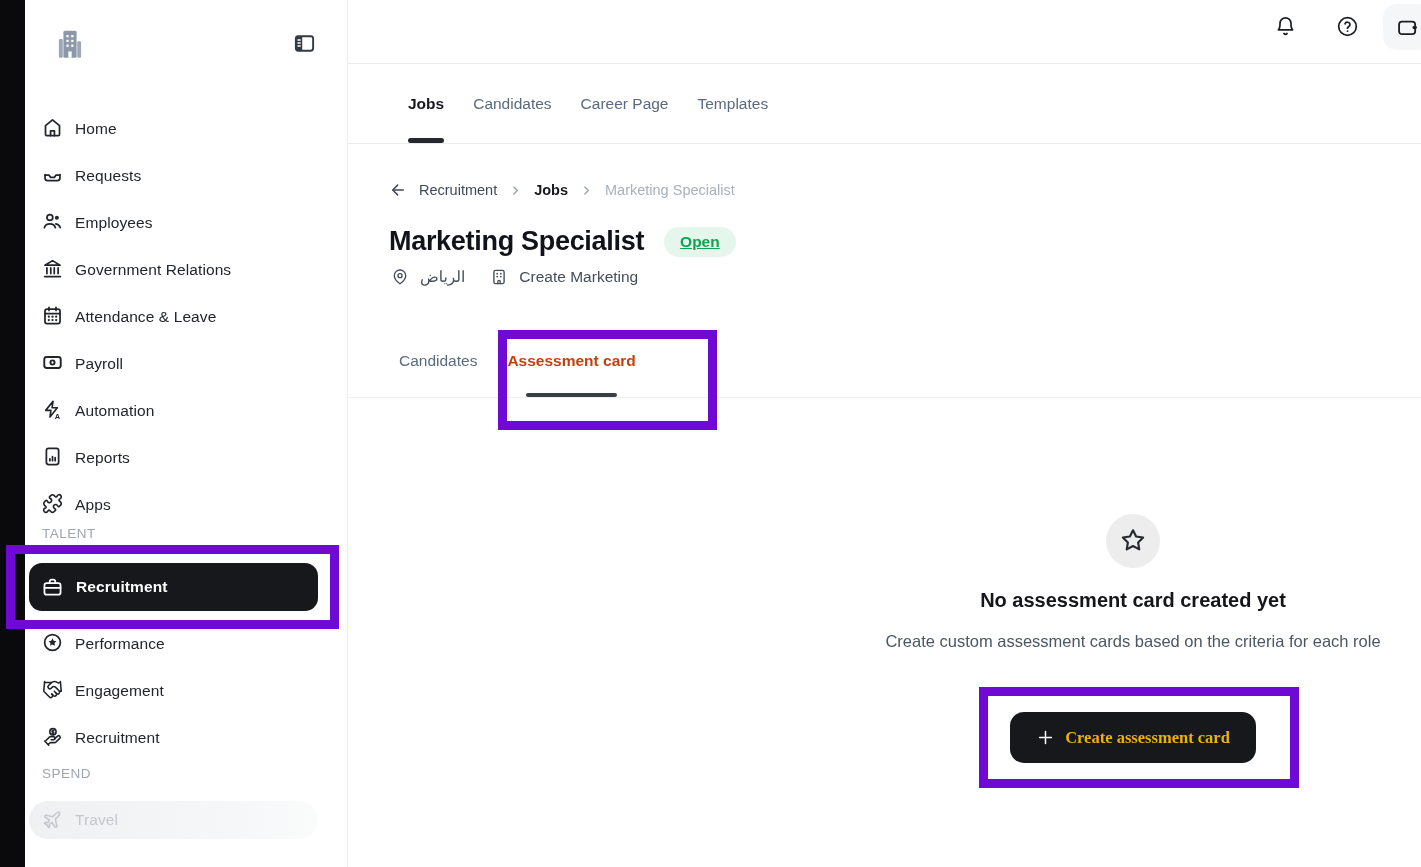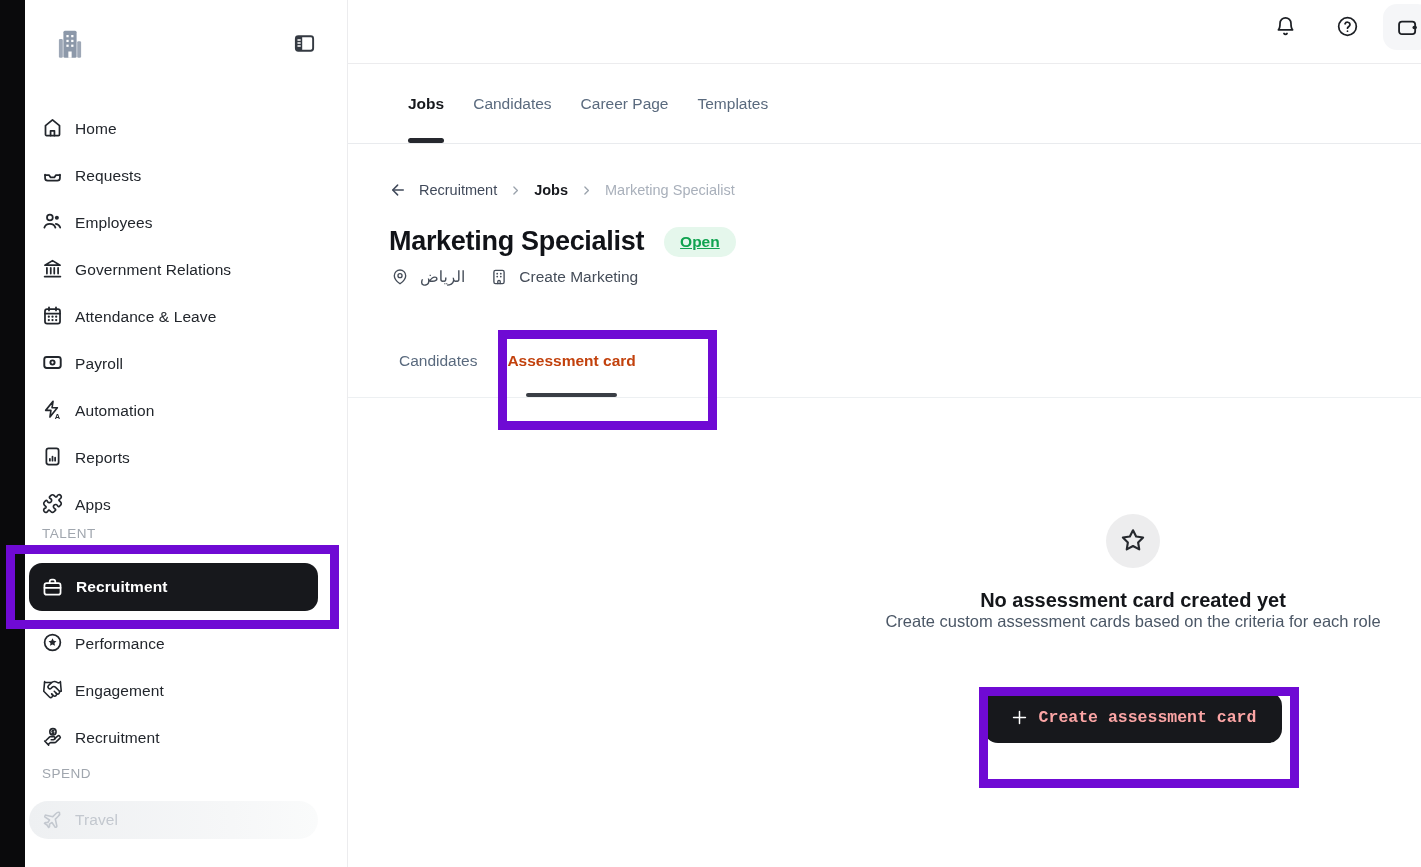--- a/index.html
+++ b/index.html
@@ -55,23 +55,23 @@
              display:flex; align-items:center; padding-left:51px; gap:30px; }
   .subtab { position:relative; height:100%; display:flex; align-items:center; padding-bottom:10px;
             font-size:15.5px; font-weight:500; color:#5a6a7e; cursor:pointer; }
   .subtab.active { color:#c2410c; font-weight:700;text-align:right; }
   .subtab.active::after { content:""; position:absolute; left:19px; right:19px; bottom:0; height:4px; border-radius:2px; background:#3a3e45; }
 
   .empty { position:absolute; left:785px; top:514px; transform:translateX(-50%); width:720px;
            display:flex; flex-direction:column; align-items:center; }
   .empty-icon { width:54px; height:54px; border-radius:50%; background:#ededee; display:flex; align-items:center; justify-content:center; color:#26292e; }
   .empty-title { margin-top:21px; font-size:20px; font-weight:700; color:#14161a;text-align:right; }
-  .empty-desc { font-size:16.5px; color:#4b5766; white-space:nowrap; }
-  .primary-btn { margin-top:61px; height:51px; padding:0 26px; border:none; border-radius:14px; background:#17181c; color:#fca5a5;
-                 display:flex; align-items:center; gap:10px; font-size:16.5px; font-weight:600; font-family:Liberation Mono, monospace; cursor:pointer; }
+  .empty-desc { margin-top:20px; font-size:16.5px; color:#4b5766; white-space:nowrap; }
+  .primary-btn { margin-top:61px; height:51px; padding:0 26px; border:none; border-radius:14px; background:#17181c; color:#eab308;
+                 display:flex; align-items:center; gap:10px; font-size:16.5px; font-weight:600; font-family:Liberation Serif, serif; cursor:pointer; }
 
   
   .annot { position:absolute; border:9px solid #6f0ad4; z-index:40; pointer-events:none; }
   .annot-recruitment { left:6px; top:545px; width:333px; height:84px; }
   .annot-subtab { left:498px; top:330px; width:219px; height:100px; }
   .annot-button { left:979px; top:687px; width:320px; height:101px; }
 
   .ic { display:block; }
 </style>
 </head>

